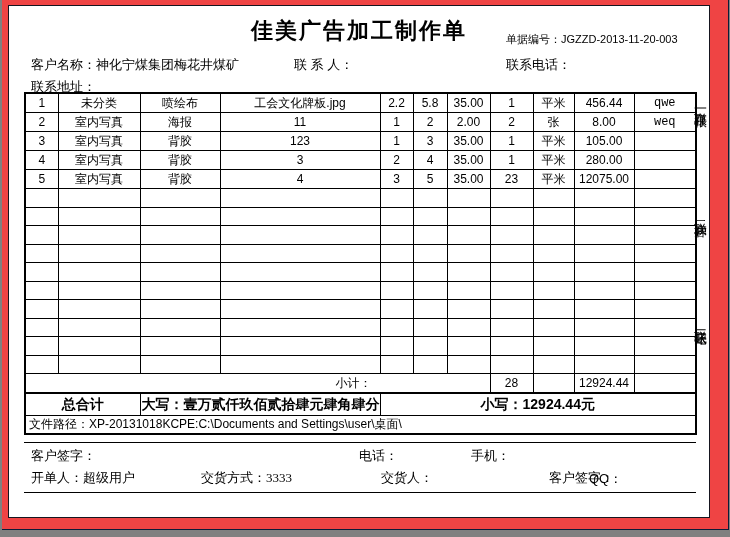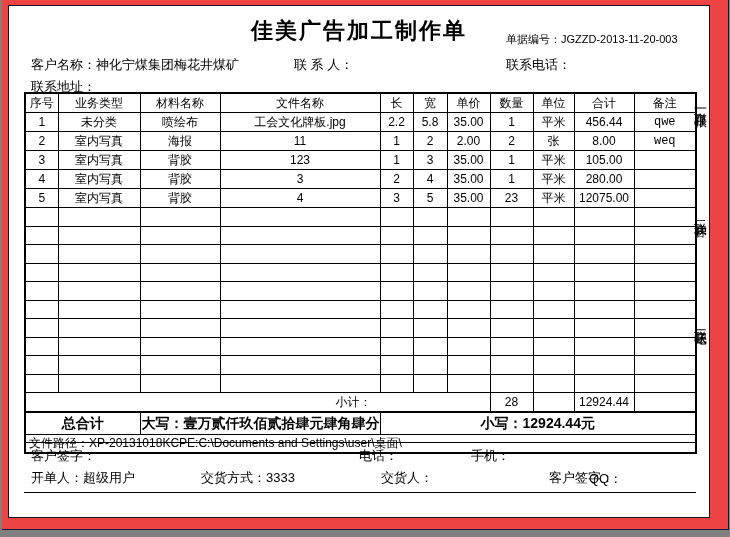--- a/index.html
+++ b/index.html
@@ -83,33 +83,20 @@
         <col style="width:160px">
           <col style="width:33px">
           <col style="width:34px">
         <col style="width:43px">
           <col style="width:43px">
           <col style="width:41px">
         <col style="width:60px">
           <col style="width:62px">
       </colgroup>
       <tbody id="grid-body">
-          <tr class="hdr-row">
-            <td>序号</td>
-            <td>业务类型</td>
-            <td>材料名称</td>
-            <td>文件名称</td>
-            <td>长</td>
-            <td>宽</td>
-            <td>单价</td>
-            <td>数量</td>
-            <td>单位</td>
-            <td>合计</td>
-            <td>备注</td>
-          </tr>
           <tr class="data-row">
             <td>1</td>
             <td>未分类</td>
             <td>喷绘布</td>
             <td>工会文化牌板.jpg</td>
             <td>2.2</td>
             <td>5.8</td>
             <td>35.00</td>
             <td>1</td>
             <td>平米</td>
@@ -325,21 +312,21 @@
     <div class="abs hline" style="top:436px;"></div>
 
     <div class="abs lbl rowA" style="left:22px;">客户签字：</div>
     <div class="abs lbl rowA" style="left:350px;">电话：</div>
     <div class="abs lbl rowA" style="left:462px;">手机：</div>
     <div class="abs lbl rowA" style="left:580px;margin-top:23px;">QQ：</div>
 
     <div class="abs lbl rowB" style="left:22px;">
       <span>开单人：</span><span>超级用户</span>
     </div>
-    <div class="abs lbl rowB" style="left:192px;">
+    <div class="abs lbl rowB" style="left:192px;font-family:Liberation Serif, serif;">
       <span>交货方式：</span><span>3333</span>
     </div>
     <div class="abs lbl rowB" style="left:372px;">交货人：</div>
     <div class="abs lbl rowB" style="left:540px;">客户签字：</div>
 
     <div class="abs hline footer-line"></div>
 
 
   </div>
 </div>

